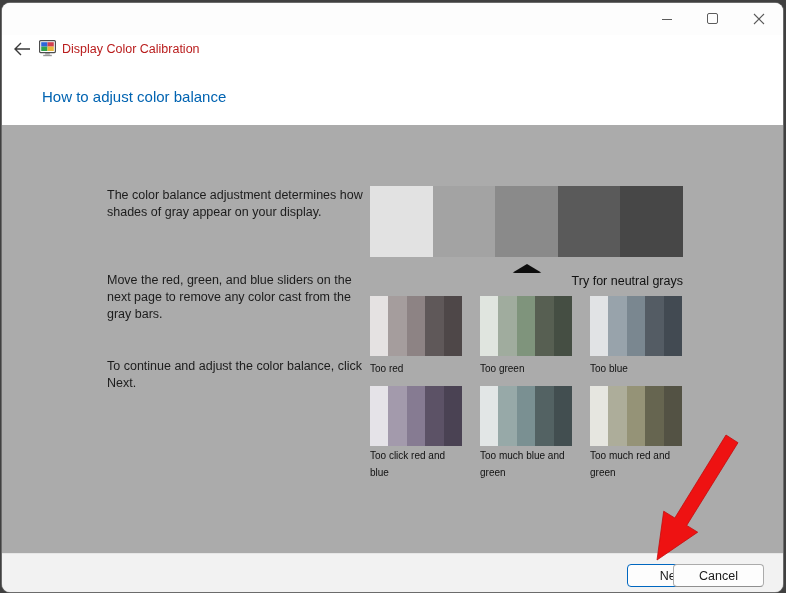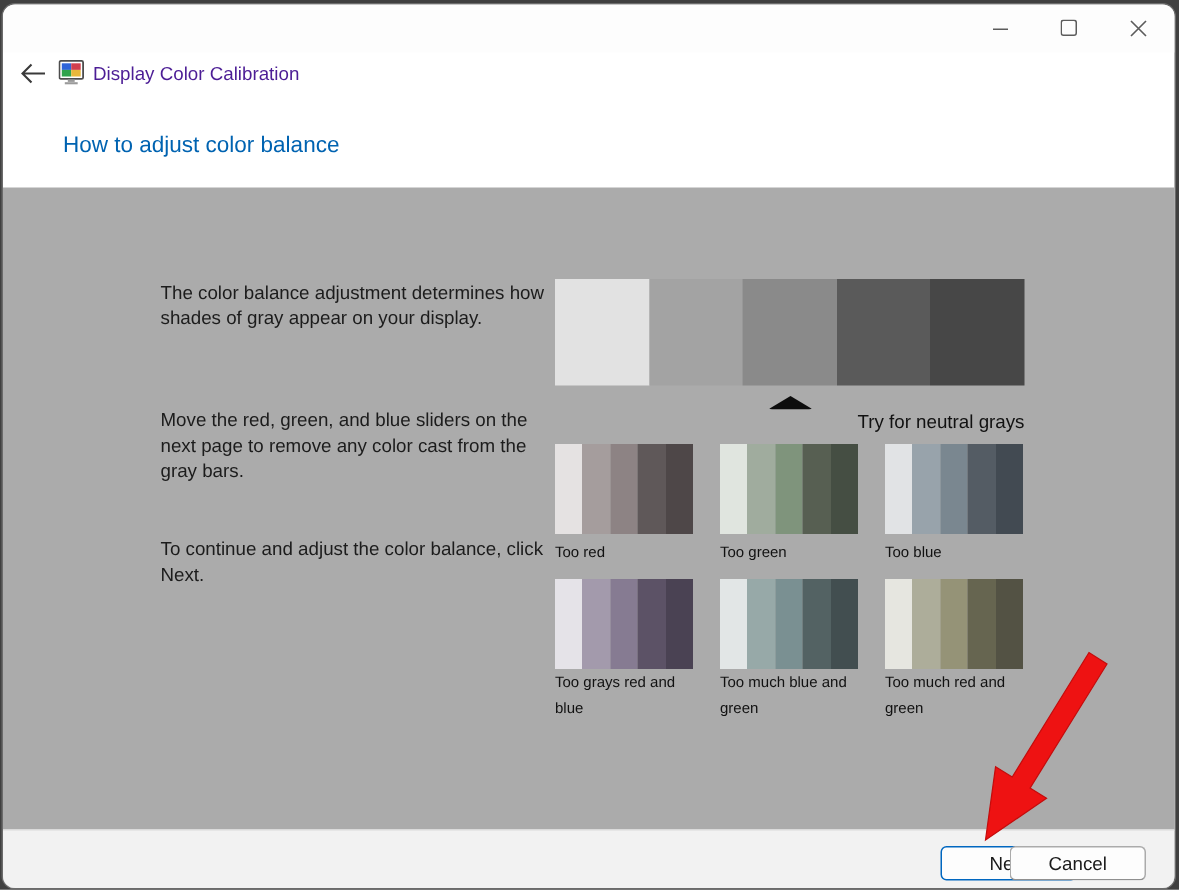--- a/index.html
+++ b/index.html
@@ -14,21 +14,21 @@
     background:#ffffff;border-radius:8px;overflow:hidden;
     box-shadow:0 0 0 1px #6b6b6b;
   }
   
   .titlebar{position:absolute;left:0;top:0;width:100%;height:32px;background:#fdfdfd;}
   .win-btn{position:absolute;top:4px;width:40px;height:24px;display:flex;align-items:center;justify-content:center;cursor:default;}
   .btn-min{right:96px;} .btn-max{right:50px;} .btn-close{right:4px;}
   
   .back-btn{position:absolute;left:9px;top:35px;width:22px;height:22px;display:flex;align-items:center;justify-content:center;}
   .app-icon{position:absolute;left:37px;top:37px;width:17px;height:17px;}
-  .app-title{position:absolute;left:60px;top:39px;font-size:12.5px;color:#4c1d95;}
+  .app-title{position:absolute;left:60px;top:39px;font-size:12.5px;color:#b91c1c;}
   .page-heading{position:absolute;left:40px;top:85px;font-size:15px;color:#0063b1;}
   
   .content{position:absolute;left:0;top:122px;width:100%;height:528px;background:#ababab;}
   .para{position:absolute;left:105px;width:258px;font-size:12.5px;line-height:17px;color:#1c1c1c;margin:0;}
   .para1{top:62px;} .para2{top:147px;} .para3{top:233px;}
   .gradient-bar{position:absolute;left:368px;top:61px;width:313px;height:71px;display:flex;}
   .gradient-bar .stripe{flex:1;}
   .neutral-wrap{position:absolute;left:368px;top:139px;width:313px;text-align:right;}
   .tri{width:0;height:0;margin:0 auto;border-left:15px solid transparent;border-right:15px solid transparent;border-bottom:9px solid #0d0d0d;border-radius:3px;}
   .neutral-label{font-size:12.5px;color:#111;margin-top:1px;}
@@ -143,21 +143,21 @@
         <div class="stripe" style="background: rgb(83, 98, 99);"></div>
         <div class="stripe" style="background: rgb(66, 78, 80);"></div>
       </div>
     <div class="swatch sw-c3 sw-r2">
         <div class="stripe" style="background: rgb(230, 230, 224);"></div>
         <div class="stripe" style="background: rgb(173, 173, 154);"></div>
         <div class="stripe" style="background: rgb(149, 147, 119);"></div>
         <div class="stripe" style="background: rgb(102, 101, 80);"></div>
         <div class="stripe" style="background: rgb(83, 82, 68);"></div>
       </div>
-    <div class="sw-label sw-c1 sw-r2l">Too grays red and blue</div>
+    <div class="sw-label sw-c1 sw-r2l">Too click red and blue</div>
     <div class="sw-label sw-c2 sw-r2l">Too much blue and green</div>
     <div class="sw-label sw-c3 sw-r2l">Too much red and green</div>
   </div>
 
   <div class="footer">
     <div class="btn btn-next">Next</div>
     <div class="btn btn-cancel">Cancel</div>
   </div>
 
   <svg class="arrow-overlay">

